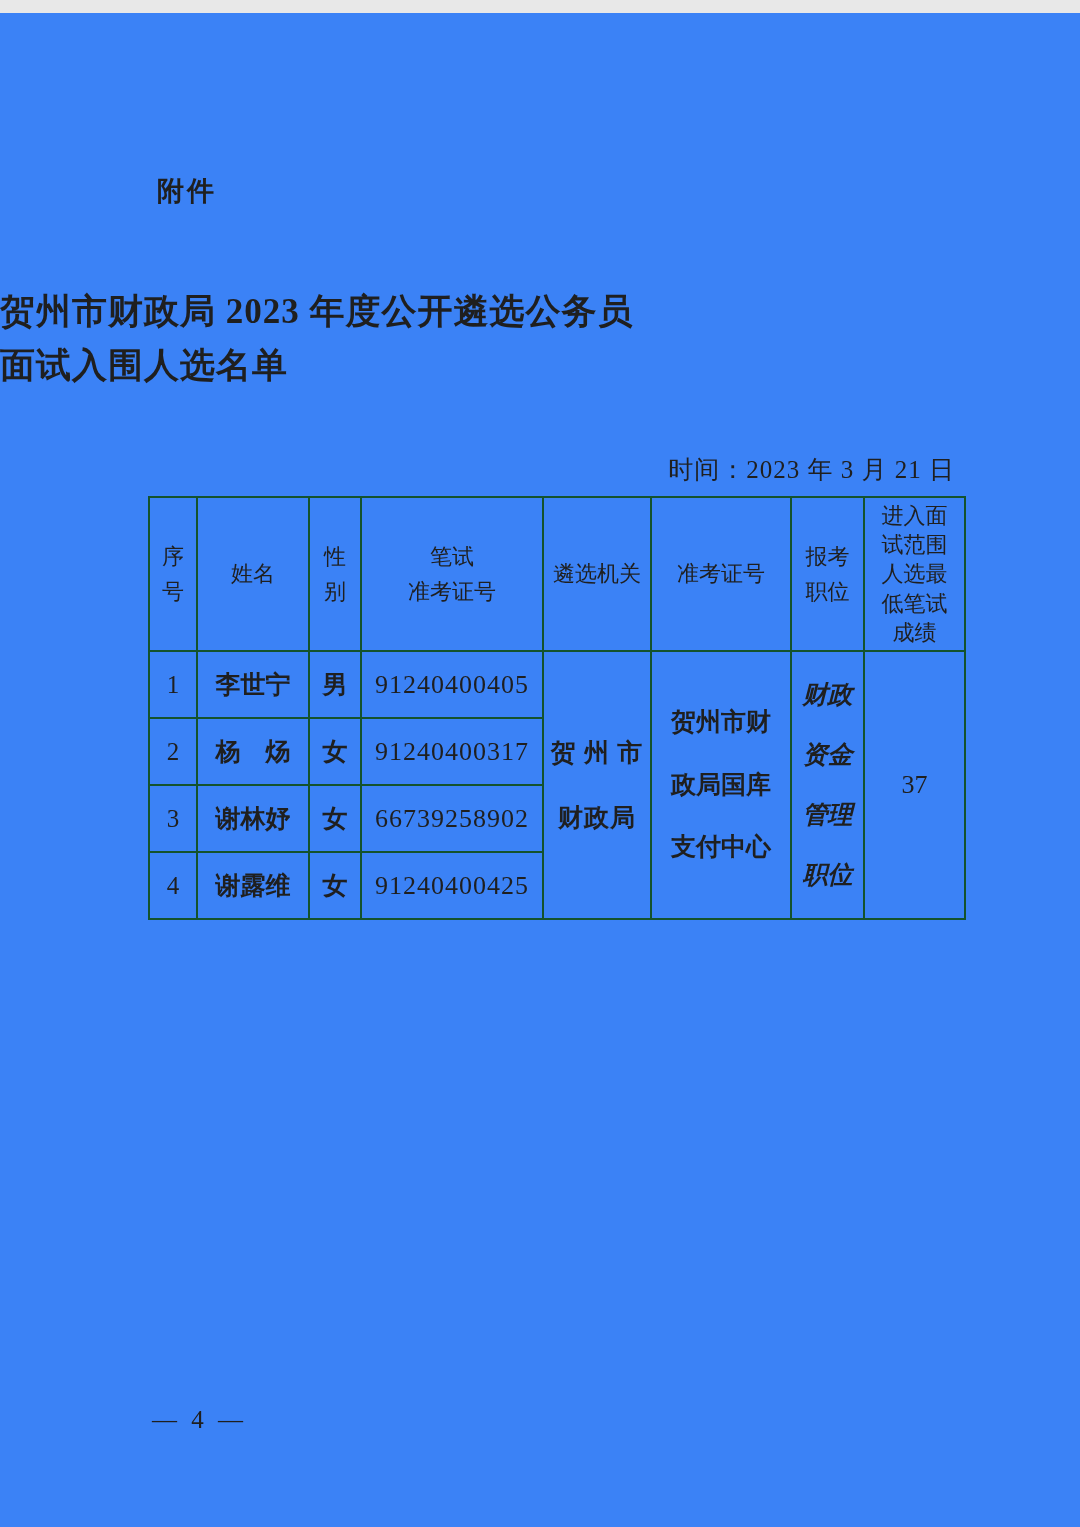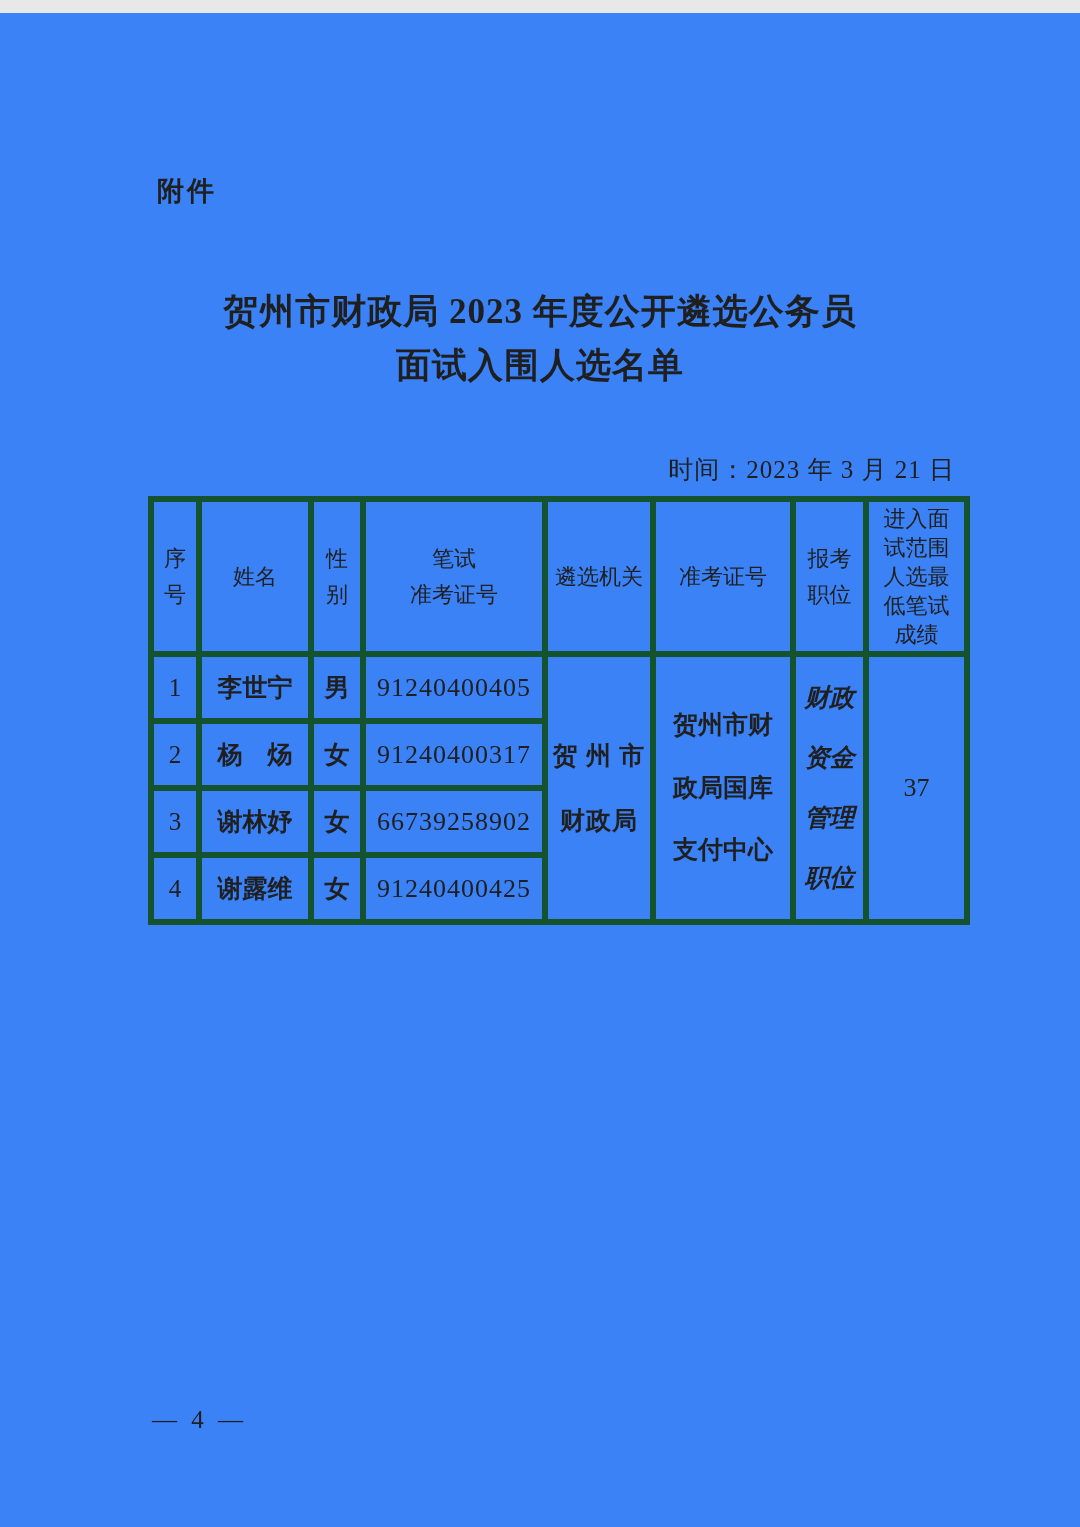--- a/index.html
+++ b/index.html
@@ -21,21 +21,21 @@
     font-family: "Liberation Sans", "DejaVu Sans", sans-serif;
     font-weight: 600;
     font-size: 27px;
     letter-spacing: 3px;
   }
   .title-block {
     position: absolute;
     left: 0;
     top: 272px;
     width: 100%;
-    text-align: center;
+    text-align: left;
     font-weight: 700;
     font-size: 35px;
     line-height: 54px;
     letter-spacing: 1px;
   }
   .date-line {
     position: absolute;
     right: 125px;
     top: 440px;
     font-size: 25px;
@@ -47,21 +47,21 @@
     left: 148px;
     top: 483px;
     width: 816px;
   }
   table.doc-table {
     width: 100%;
     border-collapse: collapse;
     table-layout: fixed;
   }
   .doc-table td {
-    border: 6px solid #14532d;
+    border: 2px solid #14532d;
     text-align: center;
     vertical-align: middle;
     white-space: pre-line;
     padding: 2px;
   }
   .hdr-row td { height: 154px; font-size: 22px; line-height: 1.6; }
   .hdr-score  { line-height: 1.32 !important; }
   .data-row td { height: 67px; font-size: 25px; }
   .b { font-weight: 700; }
   .num { font-size: 26px !important; letter-spacing: 1px; }

